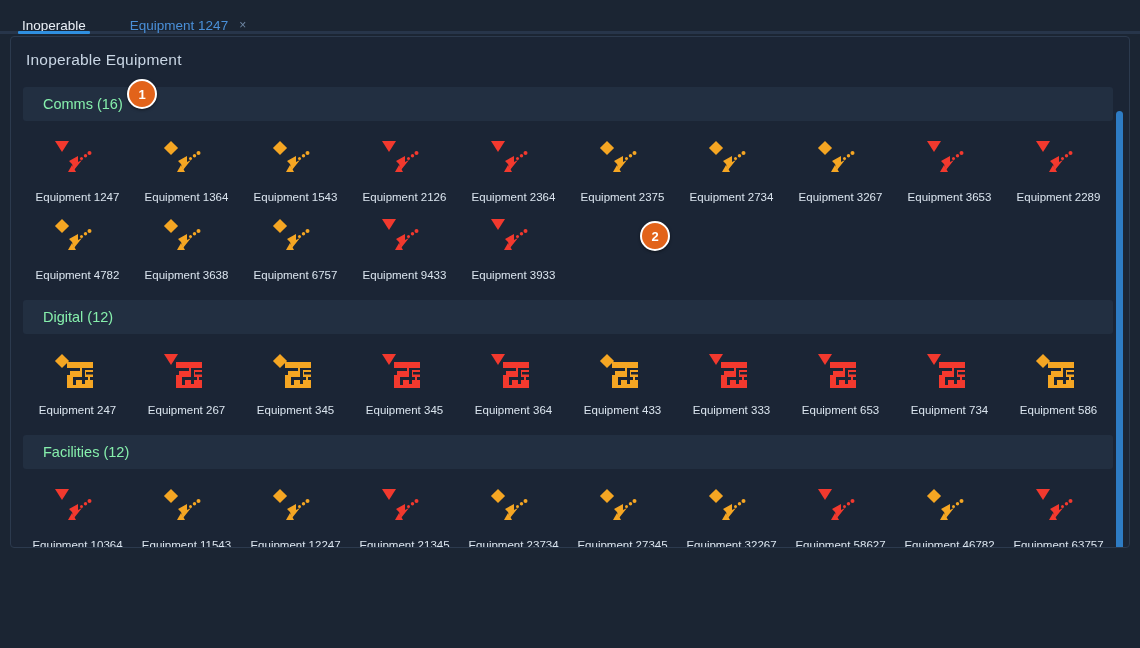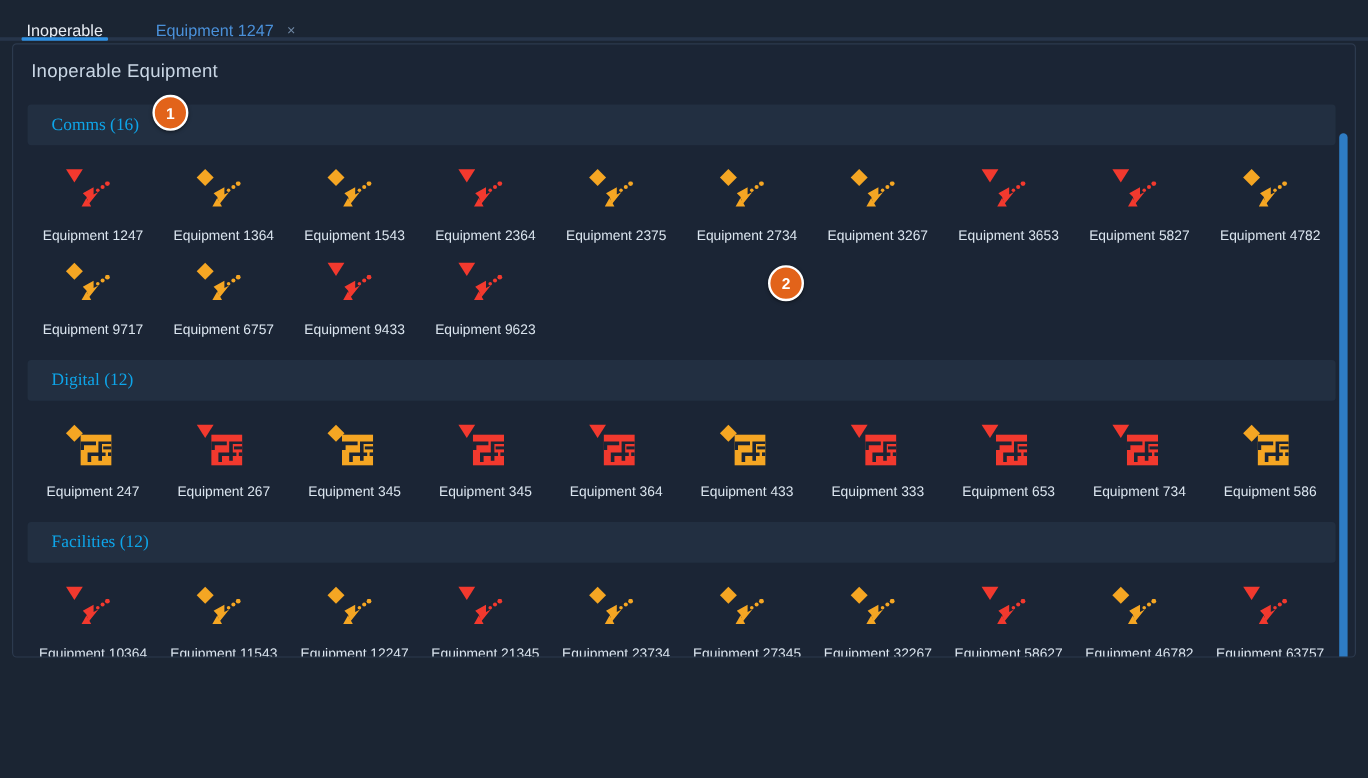--- a/index.html
+++ b/index.html
@@ -84,22 +84,21 @@
   .group-header {
     position: relative;
     height: 34px;
     background: #222f41;
     border-radius: 3px;
     display: flex;
     align-items: center;
     padding-left: 20px;
     margin: 9px 0 0 0;
     font-size: 14.5px;
-    color: #0ea5e9;
-    font-family: Liberation Serif, serif;
+    color: #86efac;
   }
 
   
   .grid {
     display: flex;
     flex-wrap: wrap;
     padding: 10px 0 4px 0;
   }
   .item {
     width: 109px;
@@ -238,20 +237,33 @@
           <div class="item-icon">
             <div class="marker down"></div>
             <div class="dish"><svg width="28" height="24" viewBox="0 0 28 24">
                 <path d="M4 10 L13 5 L13 11 L17 9 L9 19 L7 13 Z" fill="#f2392e"></path>
                 <path d="M3 21 L7 14 L11 21 Z" fill="#f2392e"></path>
                 <circle cx="16.5" cy="7.5" r="1.5" fill="#f2392e"></circle>
                 <circle cx="20.5" cy="4.8" r="1.7" fill="#f2392e"></circle>
                 <circle cx="24.5" cy="2" r="2" fill="#f2392e"></circle>
               </svg></div>
           </div>
+          <div class="item-label">Equipment 2126</div>
+        </div>
+        <div class="item">
+          <div class="item-icon">
+            <div class="marker down"></div>
+            <div class="dish"><svg width="28" height="24" viewBox="0 0 28 24">
+                <path d="M4 10 L13 5 L13 11 L17 9 L9 19 L7 13 Z" fill="#f2392e"></path>
+                <path d="M3 21 L7 14 L11 21 Z" fill="#f2392e"></path>
+                <circle cx="16.5" cy="7.5" r="1.5" fill="#f2392e"></circle>
+                <circle cx="20.5" cy="4.8" r="1.7" fill="#f2392e"></circle>
+                <circle cx="24.5" cy="2" r="2" fill="#f2392e"></circle>
+              </svg></div>
+          </div>
           <div class="item-label">Equipment 2364</div>
         </div>
         <div class="item">
           <div class="item-icon">
             <div class="marker diamond"></div>
             <div class="dish"><svg width="28" height="24" viewBox="0 0 28 24">
                 <path d="M4 10 L13 5 L13 11 L17 9 L9 19 L7 13 Z" fill="#f5a623"></path>
                 <path d="M3 21 L7 14 L11 21 Z" fill="#f5a623"></path>
                 <circle cx="16.5" cy="7.5" r="1.5" fill="#f5a623"></circle>
                 <circle cx="20.5" cy="4.8" r="1.7" fill="#f5a623"></circle>
@@ -303,21 +315,21 @@
           <div class="item-icon">
             <div class="marker down"></div>
             <div class="dish"><svg width="28" height="24" viewBox="0 0 28 24">
                 <path d="M4 10 L13 5 L13 11 L17 9 L9 19 L7 13 Z" fill="#f2392e"></path>
                 <path d="M3 21 L7 14 L11 21 Z" fill="#f2392e"></path>
                 <circle cx="16.5" cy="7.5" r="1.5" fill="#f2392e"></circle>
                 <circle cx="20.5" cy="4.8" r="1.7" fill="#f2392e"></circle>
                 <circle cx="24.5" cy="2" r="2" fill="#f2392e"></circle>
               </svg></div>
           </div>
-          <div class="item-label">Equipment 5827</div>
+          <div class="item-label">Equipment 2289</div>
         </div>
         <div class="item">
           <div class="item-icon">
             <div class="marker diamond"></div>
             <div class="dish"><svg width="28" height="24" viewBox="0 0 28 24">
                 <path d="M4 10 L13 5 L13 11 L17 9 L9 19 L7 13 Z" fill="#f5a623"></path>
                 <path d="M3 21 L7 14 L11 21 Z" fill="#f5a623"></path>
                 <circle cx="16.5" cy="7.5" r="1.5" fill="#f5a623"></circle>
                 <circle cx="20.5" cy="4.8" r="1.7" fill="#f5a623"></circle>
                 <circle cx="24.5" cy="2" r="2" fill="#f5a623"></circle>
@@ -329,21 +341,21 @@
           <div class="item-icon">
             <div class="marker diamond"></div>
             <div class="dish"><svg width="28" height="24" viewBox="0 0 28 24">
                 <path d="M4 10 L13 5 L13 11 L17 9 L9 19 L7 13 Z" fill="#f5a623"></path>
                 <path d="M3 21 L7 14 L11 21 Z" fill="#f5a623"></path>
                 <circle cx="16.5" cy="7.5" r="1.5" fill="#f5a623"></circle>
                 <circle cx="20.5" cy="4.8" r="1.7" fill="#f5a623"></circle>
                 <circle cx="24.5" cy="2" r="2" fill="#f5a623"></circle>
               </svg></div>
           </div>
-          <div class="item-label">Equipment 9717</div>
+          <div class="item-label">Equipment 3638</div>
         </div>
         <div class="item">
           <div class="item-icon">
             <div class="marker diamond"></div>
             <div class="dish"><svg width="28" height="24" viewBox="0 0 28 24">
                 <path d="M4 10 L13 5 L13 11 L17 9 L9 19 L7 13 Z" fill="#f5a623"></path>
                 <path d="M3 21 L7 14 L11 21 Z" fill="#f5a623"></path>
                 <circle cx="16.5" cy="7.5" r="1.5" fill="#f5a623"></circle>
                 <circle cx="20.5" cy="4.8" r="1.7" fill="#f5a623"></circle>
                 <circle cx="24.5" cy="2" r="2" fill="#f5a623"></circle>
@@ -368,21 +380,21 @@
           <div class="item-icon">
             <div class="marker down"></div>
             <div class="dish"><svg width="28" height="24" viewBox="0 0 28 24">
                 <path d="M4 10 L13 5 L13 11 L17 9 L9 19 L7 13 Z" fill="#f2392e"></path>
                 <path d="M3 21 L7 14 L11 21 Z" fill="#f2392e"></path>
                 <circle cx="16.5" cy="7.5" r="1.5" fill="#f2392e"></circle>
                 <circle cx="20.5" cy="4.8" r="1.7" fill="#f2392e"></circle>
                 <circle cx="24.5" cy="2" r="2" fill="#f2392e"></circle>
               </svg></div>
           </div>
-          <div class="item-label">Equipment 9623</div>
+          <div class="item-label">Equipment 3933</div>
         </div>
       </div>
       <div class="group-header">
         <span>Digital (12)</span>
       </div>
       <div class="grid">
         <div class="item">
           <div class="item-icon">
             <div class="marker diamond"></div>
             <div class="chip"><svg width="26" height="26" viewBox="0 0 26 26">

